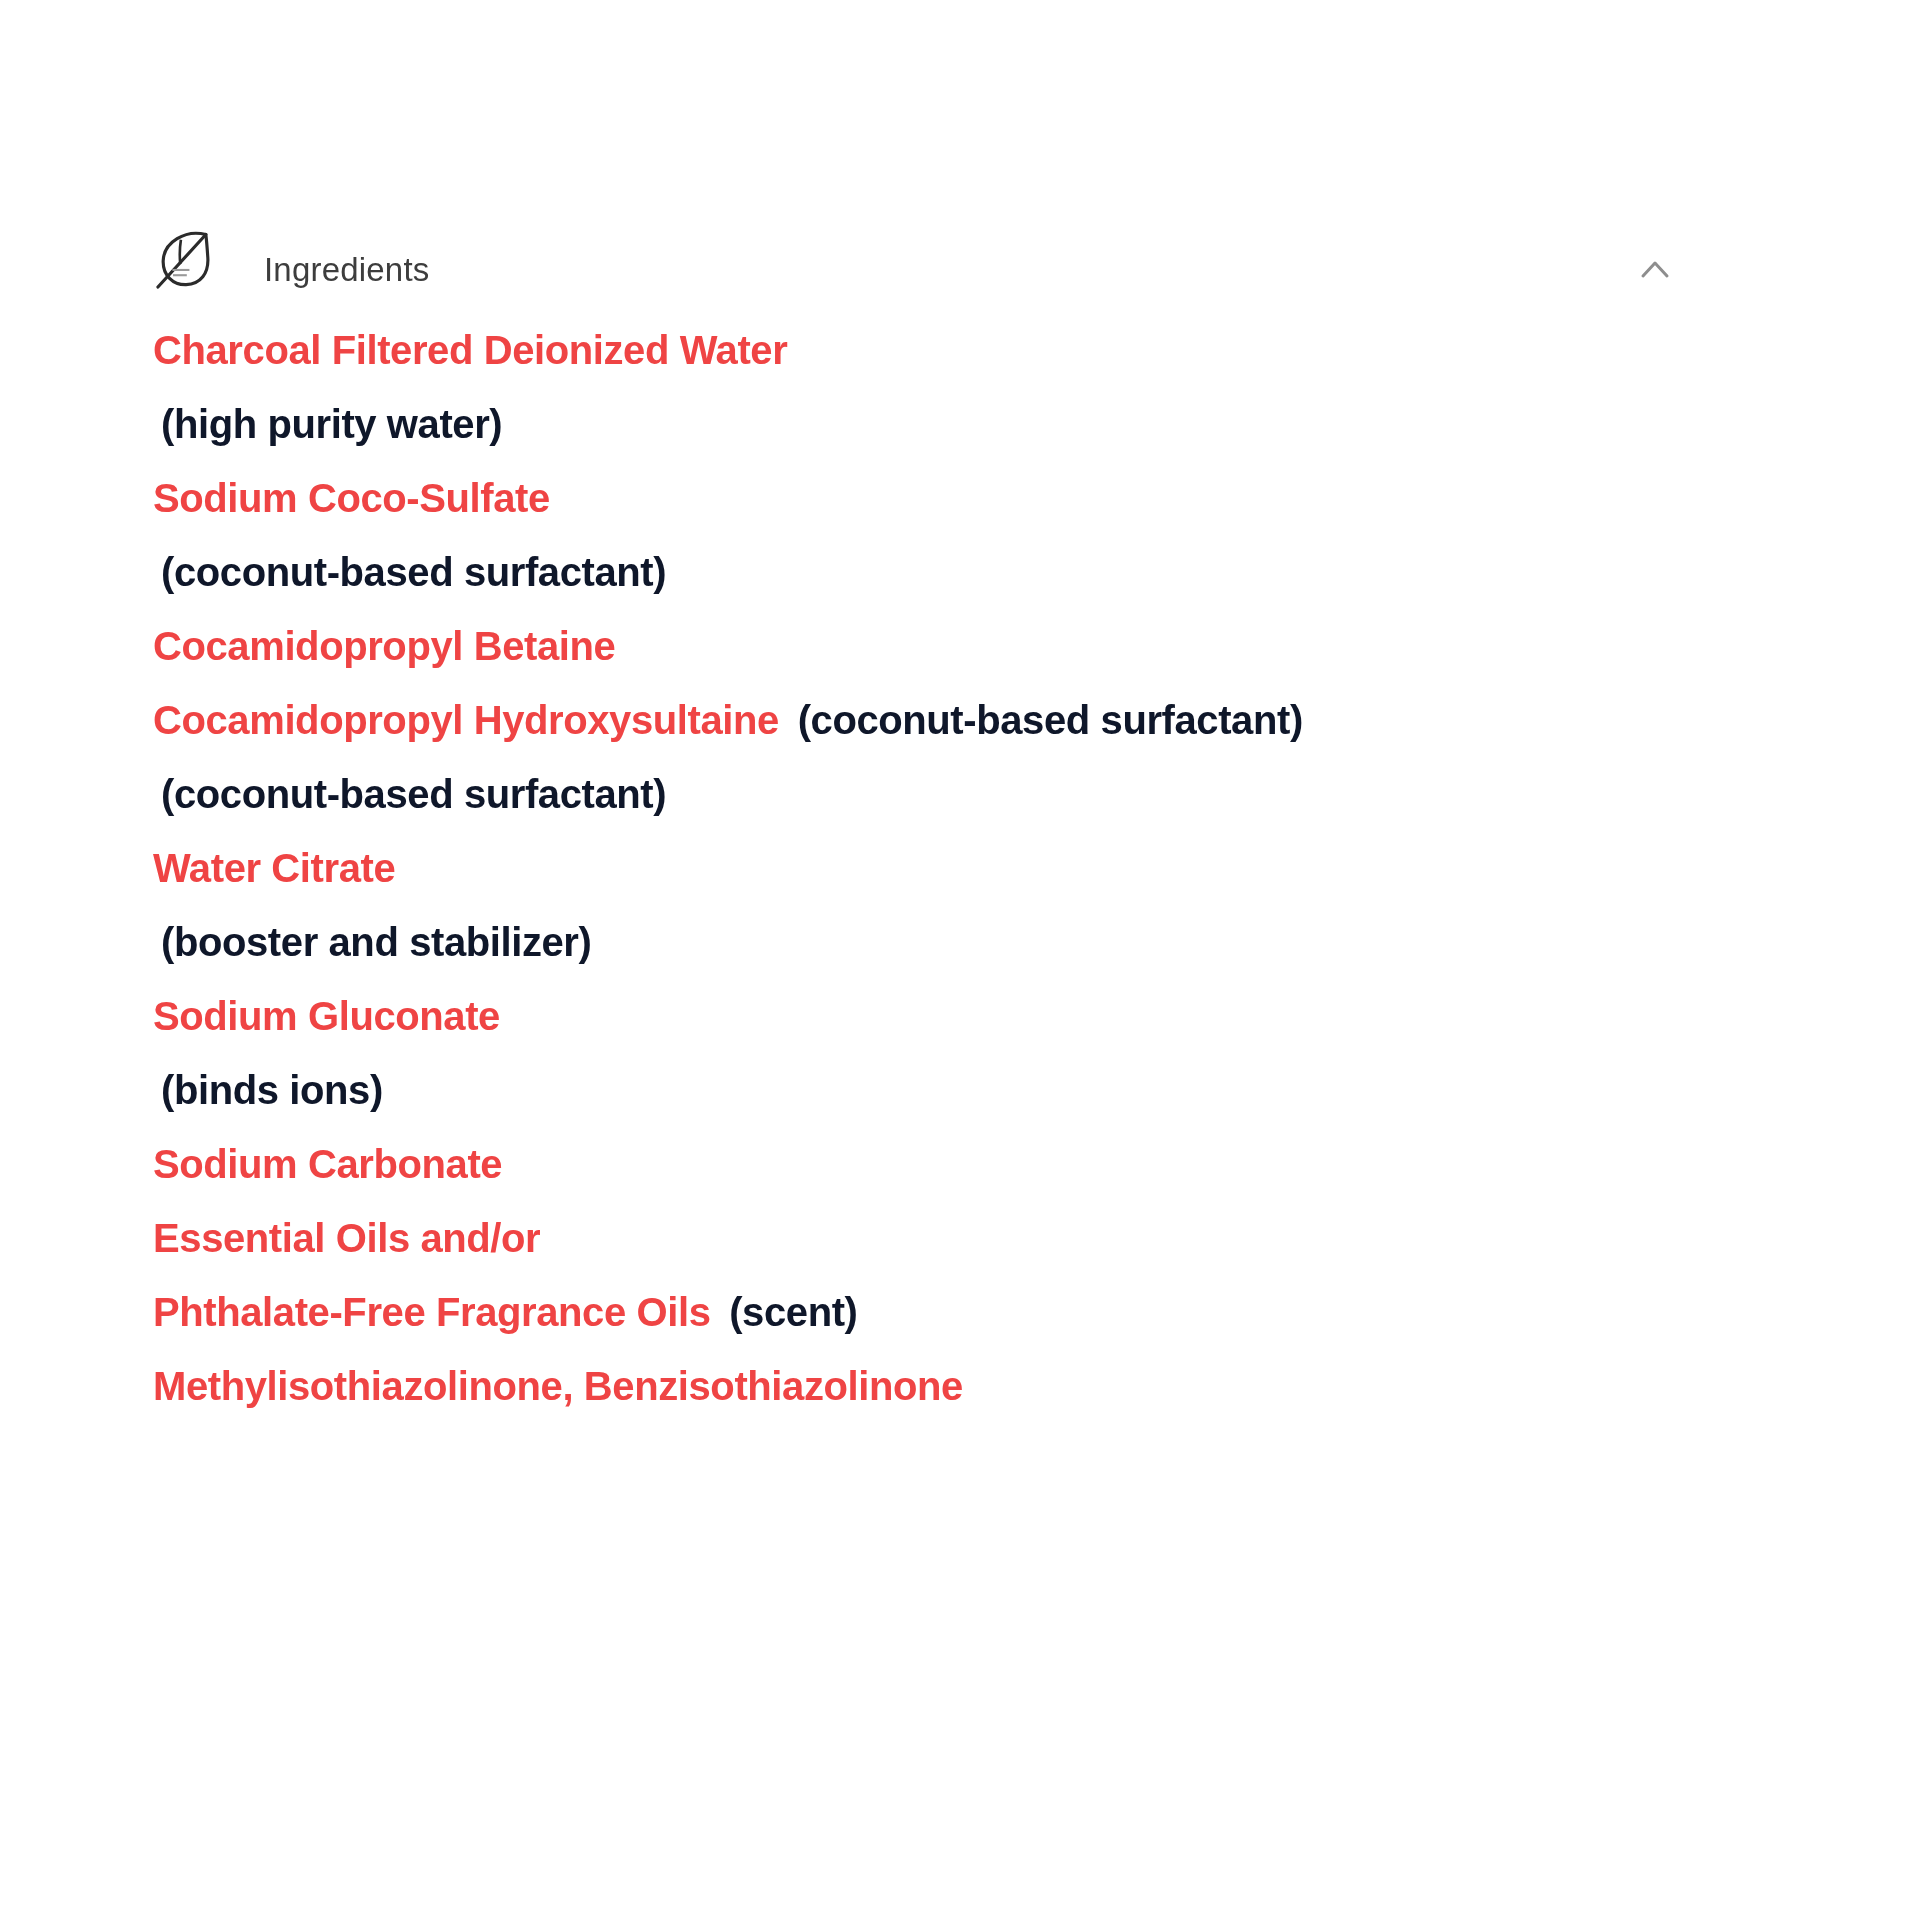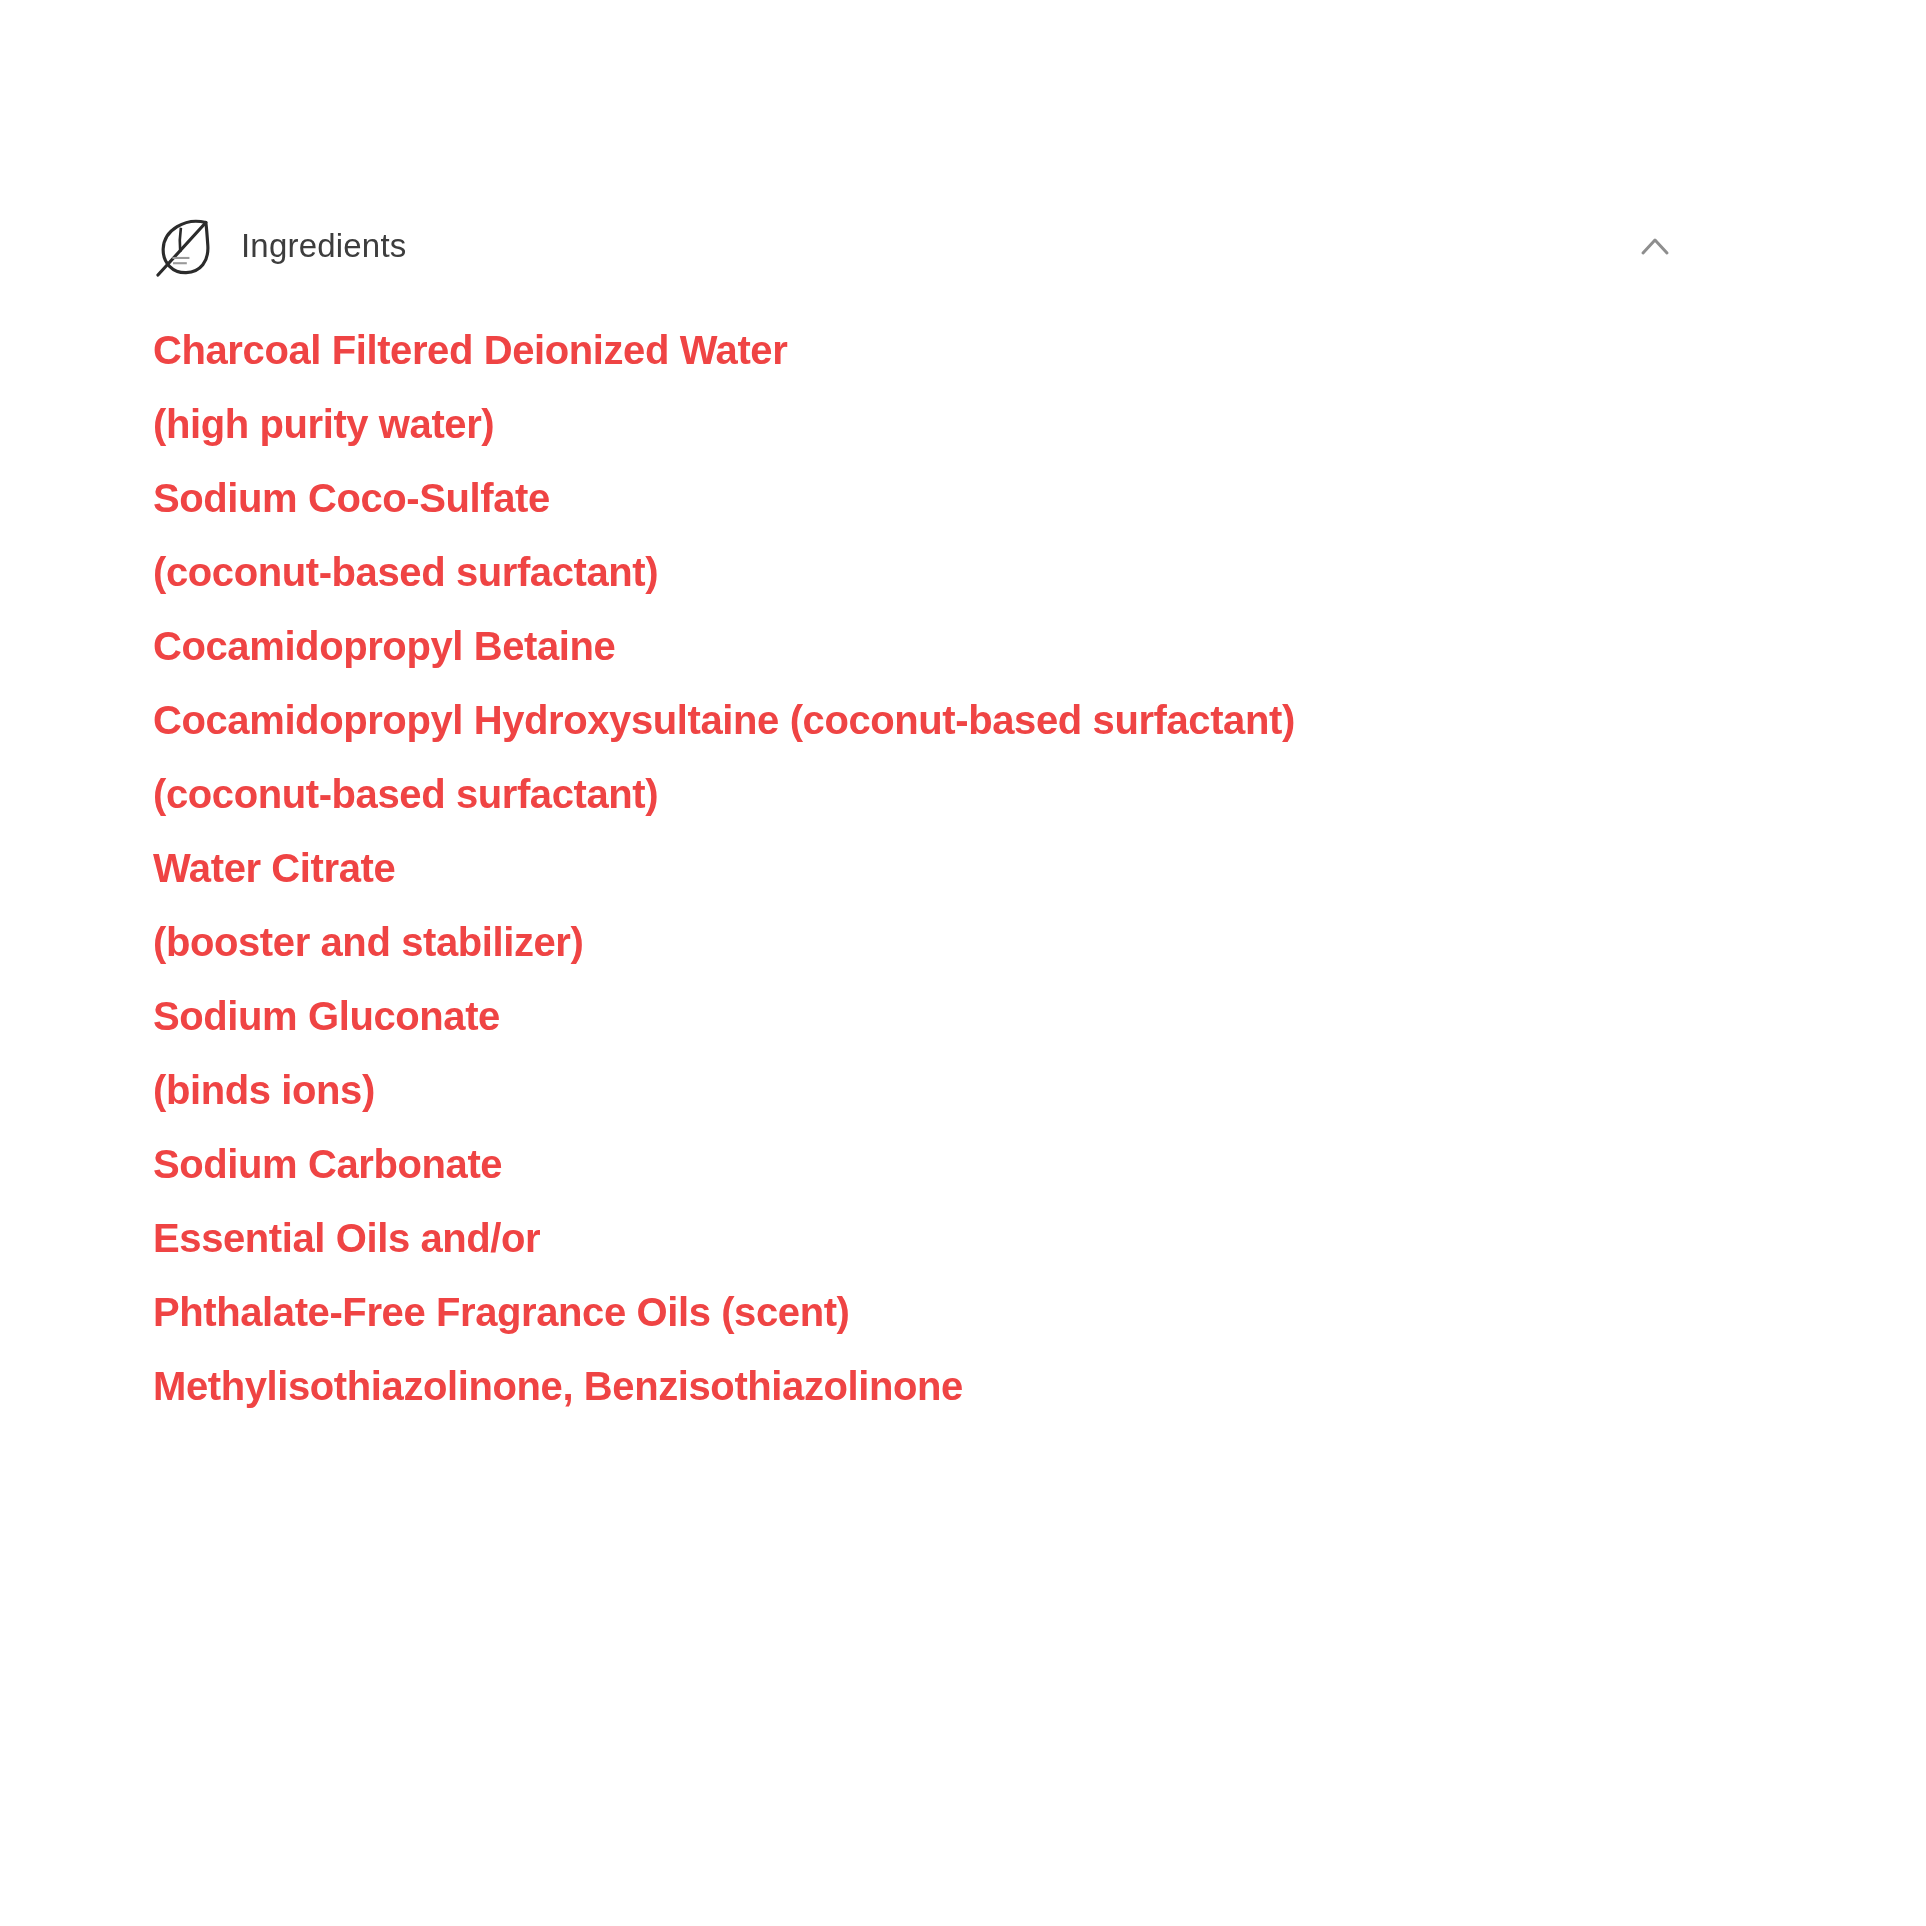--- a/index.html
+++ b/index.html
@@ -13,26 +13,27 @@
     height: 1927px;
     background: #ffffff;
     font-family: "Liberation Sans", "DejaVu Sans", sans-serif;
     overflow: hidden;
   }
 
   
   .accordion-header {
     position: absolute;
     left: 154px;
-    top: 212px;
+    top: 222px;
     width: 1521px;
     height: 67px;
     display: flex;
-    align-items: center;
+    align-items: flex-end;
     cursor: pointer;
+    gap: 23px;
   }
   .leaf-icon {
     width: 63px;
     height: 63px;
     flex: 0 0 auto;
   }
   .leaf-icon svg {
     width: 63px;
     height: 63px;
     display: block;
@@ -76,22 +77,23 @@
     font-size: 40px;
     color: #6f6f6f;
     letter-spacing: -0.4px;
     white-space: pre;
   }
   .ing-line .seg {
     color: #ef4444;
     font-weight: 700;
   }
   .ing-line .seg.bold {
-    color: #ef4444;
+    color: #0f172a;
     font-weight: 700;
+    margin-left: 8px;
   }
 </style>
 </head>
 <body>
 
 <div class="canvas">
 
   <div class="accordion-header">
     <span class="leaf-icon">
       <svg viewBox="0 0 48 48" fill="none" xmlns="http://www.w3.org/2000/svg">

